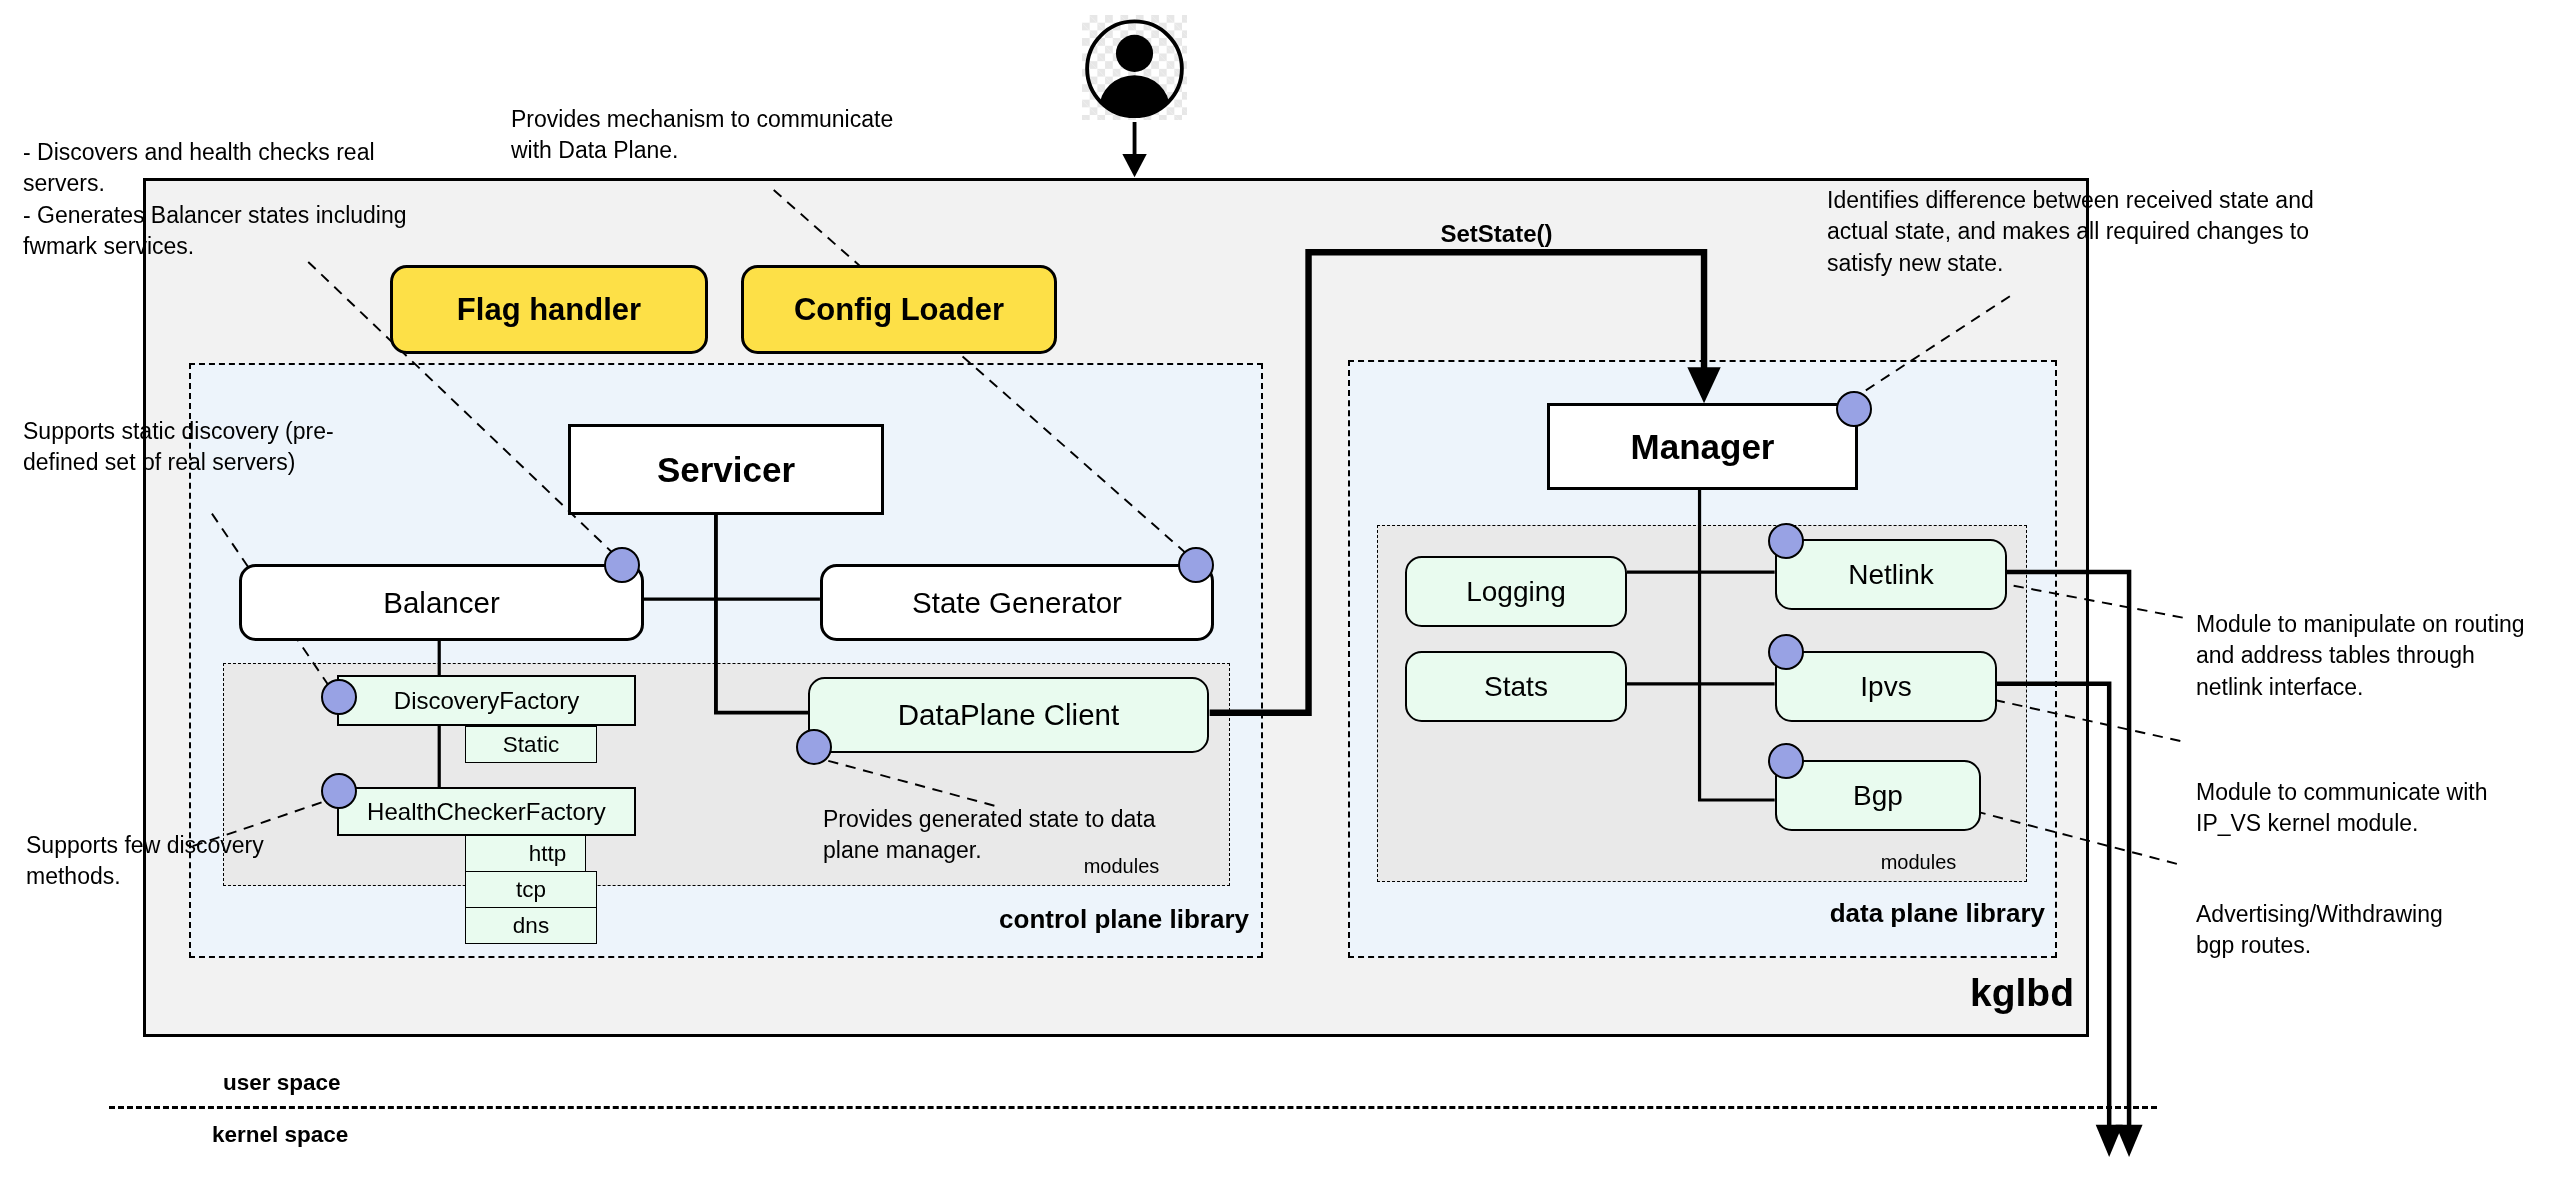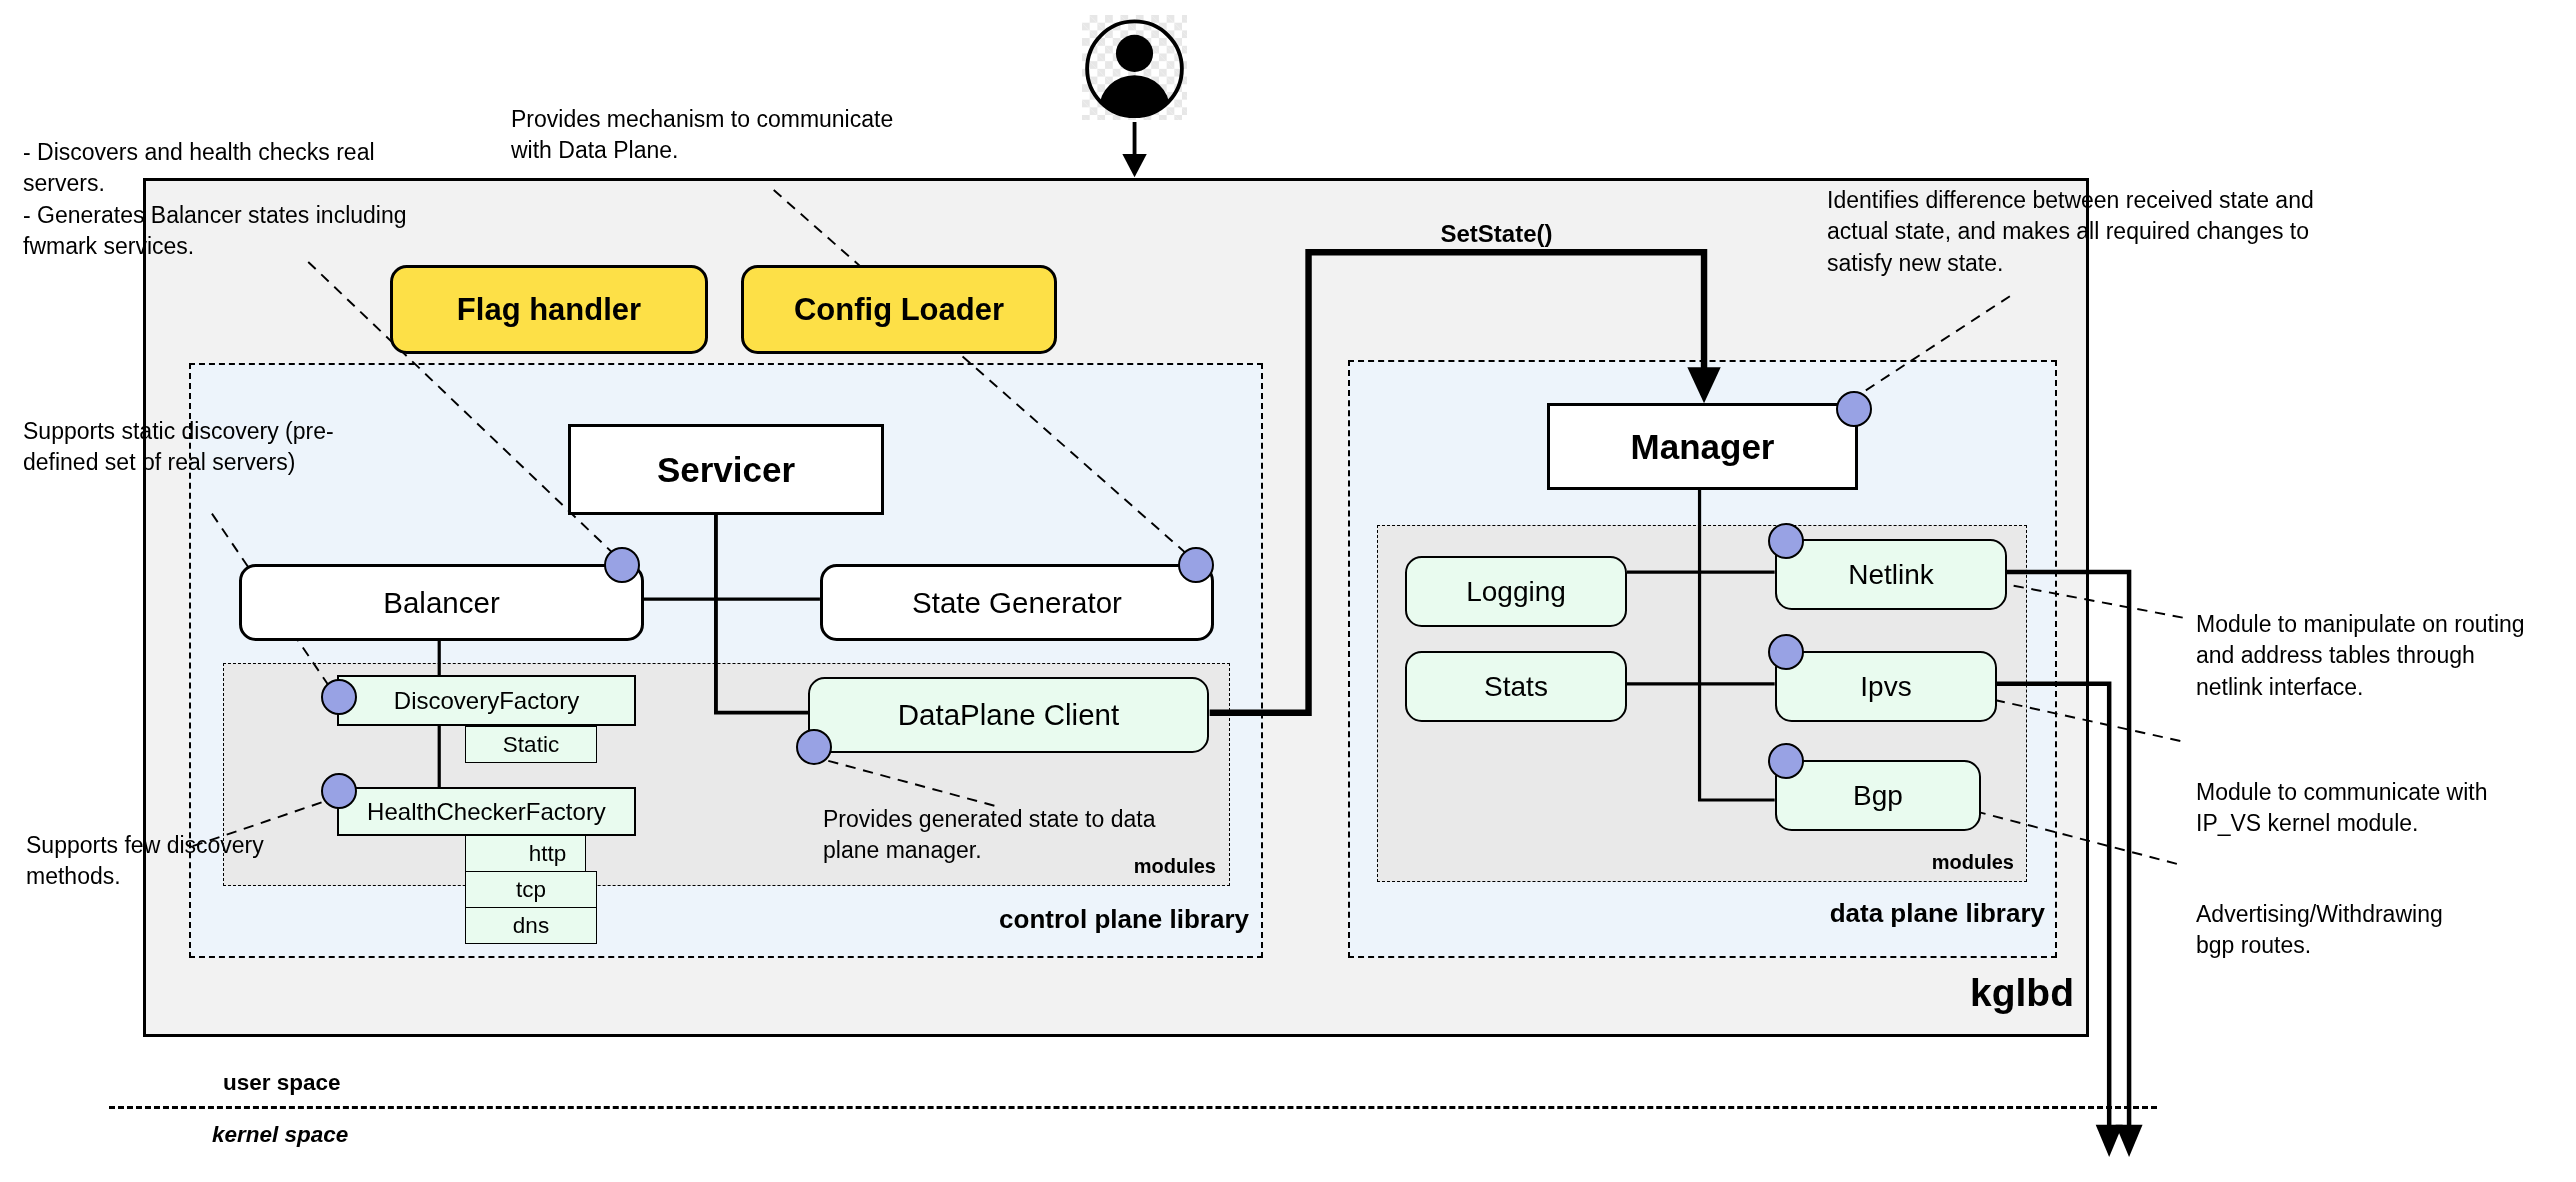--- a/index.html
+++ b/index.html
@@ -14,21 +14,21 @@
   .green{background:#e9fbef;}
   .midgreen{background:#e9fbef;border-width:2.6px;font-size:24px;}
   .smallgreen{background:#e9fbef;border-width:1.9px;font-size:22.5px;}
   .region{position:absolute;border:2.6px dashed #000;box-sizing:border-box;}
   .outer{position:absolute;border:3.9px solid #000;background:#f2f2f2;box-sizing:border-box;}
   .modulesbox{position:absolute;border:1.9px dashed #000;background:#e9e9e9;box-sizing:border-box;}
   .circle{position:absolute;width:36px;height:36px;border-radius:50%;
           background:#98a2e4;border:2.6px solid #000;box-sizing:border-box;}
   .annot{position:absolute;white-space:pre-line;font-size:23px;line-height:1.36;}
   .rlabel{position:absolute;font-weight:bold;font-size:26px;text-align:right;}
-  .mlabel{position:absolute;font-size:20px;text-align:right;font-weight:bold;}
+  .mlabel{position:absolute;font-size:20px;text-align:center;}
   .slabel{position:absolute;font-weight:bold;font-size:22.5px;}
   svg.layer{position:absolute;left:0;top:0;pointer-events:none;}
   .divider{position:absolute;border-top:3.2px dashed #000;}
   .personbg{position:absolute;background-color:#fff;
     background-image:
       linear-gradient(45deg,#e7e7e7 25%,transparent 25%,transparent 75%,#e7e7e7 75%),
       linear-gradient(45deg,#e7e7e7 25%,transparent 25%,transparent 75%,#e7e7e7 75%);
     background-size:15.4px 15.4px;background-position:0 0,7.7px 7.7px;}
 </style>
 </head>
@@ -173,21 +173,21 @@
   <div class="circle" style="left:1768px;top:634px;"></div>
   <div class="circle" style="left:1768px;top:743px;"></div>
 
   <div class="rlabel" style="left:835px;top:904px;width:414px;">control plane library</div>
   <div class="rlabel" style="left:1631px;top:898px;width:414px;">data plane library</div>
   <div class="mlabel" style="left:1027px;top:855px;width:189px;">modules</div>
   <div class="mlabel" style="left:1823px;top:851px;width:191px;">modules</div>
   <div class="abs" style="left:1862px;top:971px;width:212px;text-align:right;font-weight:bold;font-size:39px;">kglbd</div>
   <div class="abs" style="left:1400px;top:220px;width:193px;text-align:center;font-weight:bold;font-size:24px;">SetState()</div>
   <div class="slabel" style="left:223px;top:1070px;">user space</div>
-  <div class="slabel" style="left:212px;top:1122px;font-style:italic;">kernel space</div>
+  <div class="slabel" style="left:212px;top:1122px;">kernel space</div>
 
   <div class="annot" style="left:23px;top:137px;">- Discovers and health checks  real
 servers.
 - Generates Balancer states including
 fwmark services.</div>
   <div class="annot" style="left:511px;top:104px;">Provides mechanism to communicate
 with Data Plane.</div>
   <div class="annot" style="left:23px;top:416px;">Supports static discovery (pre-
 defined set of real servers)</div>
   <div class="annot" style="left:26px;top:830px;">Supports few discovery

